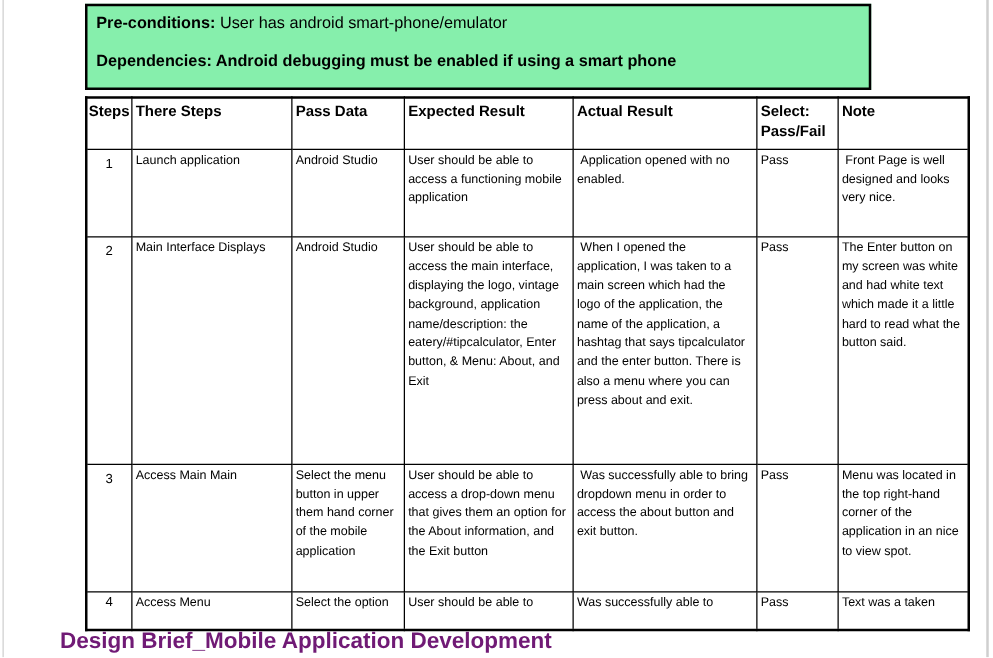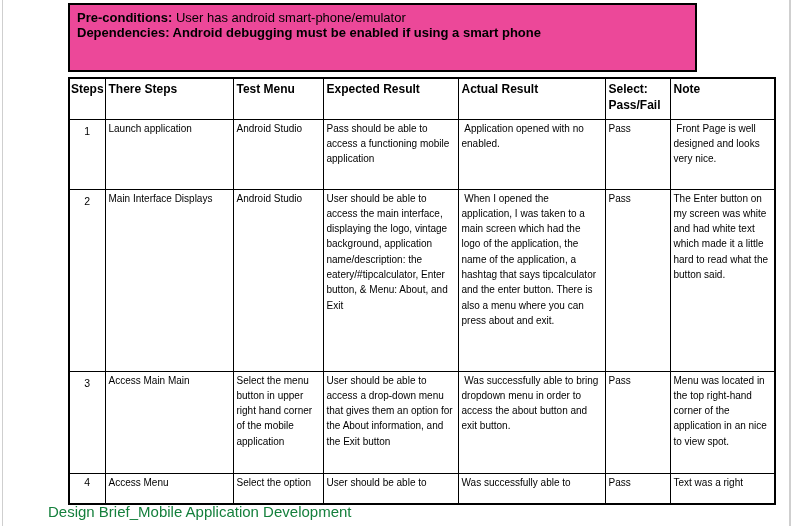--- a/index.html
+++ b/index.html
@@ -26,24 +26,24 @@
   .precond-box {
     position: absolute;
     left: 68px;
     top: 3px;
     width: 629px;
     height: 69px;
     border: 2px solid #000000;
     padding: 5px 7px;
     font-size: 13px;
     line-height: 15px;
-    background: #ec4899;
+    background: #86efac;
   }
   .precond-box p { margin: 0; }
-  .precond-box p.second { font-weight: bold; }
+  .precond-box p.second { margin-top: 16px; font-weight: bold; }
   .bold { font-weight: bold; }
 
   table.testcase {
     position: absolute;
     left: 68px;
     top: 77px;
     width: 706px;
     border-collapse: collapse;
     table-layout: fixed;
     border: 2px solid #000000;
@@ -78,23 +78,24 @@
   tr.hdr    { height: 41px; }
   tr.row-1  { height: 70px; }
   tr.row-2  { height: 182px; }
   tr.row-3  { height: 102px; }
   tr.row-4  { height: 31px; }
 
   .doc-footer {
     position: absolute;
     left: 48px;
     top: 505px;
-    font-size: 15px;
+    font-size: 18px;
     line-height: 14px;
-    color: #15803d;
+    color: #701a75;
+    font-weight: bold;
   }
 </style>
 </head>
 <body>
 
 <div class="page">
   <div class="page-edge left"></div>
   <div class="page-edge right"></div>
 
   <div class="precond-box">
@@ -109,61 +110,61 @@
       <col style="width:90px">
       <col style="width:135px">
       <col style="width:147px">
       <col style="width:65px">
       <col style="width:105px">
     </colgroup>
     <thead>
       <tr class="hdr">
         <th class="col-steps">Steps</th>
         <th>There Steps</th>
-        <th>Test Menu</th>
+        <th>Pass Data</th>
         <th>Expected Result</th>
         <th>Actual Result</th>
         <th>Select: Pass/Fail</th>
         <th>Note</th>
       </tr>
     </thead>
     <tbody>
       <tr class="row-1">
         <td class="step-num">1</td>
         <td>Launch application</td>
         <td>Android Studio</td>
-        <td>Pass should be able to access a functioning mobile application</td>
+        <td>User should be able to access a functioning mobile application</td>
         <td> Application opened with no enabled.</td>
         <td>Pass</td>
         <td> Front Page is well designed and looks very nice.</td>
       </tr>
       <tr class="row-2">
         <td class="step-num">2</td>
         <td>Main Interface Displays</td>
         <td>Android Studio</td>
         <td>User should be able to access the main interface, displaying the logo, vintage background, application name/description: the eatery/#tipcalculator, Enter button, &amp; Menu: About, and Exit</td>
         <td> When I opened the application, I was taken to a main screen which had the logo of the application, the name of the application, a hashtag that says tipcalculator and the enter button. There is also a menu where you can press about and exit.</td>
         <td>Pass</td>
         <td>The Enter button on my screen was white and had white text which made it a little hard to read what the button said.</td>
       </tr>
       <tr class="row-3">
         <td class="step-num">3</td>
         <td>Access Main Main</td>
-        <td>Select the menu button in upper right hand corner of the mobile application</td>
+        <td>Select the menu button in upper them hand corner of the mobile application</td>
         <td>User should be able to access a drop-down menu that gives them an option for the About information, and the Exit button</td>
         <td> Was successfully able to bring dropdown menu in order to access the about button and exit button.</td>
         <td>Pass</td>
         <td>Menu was located in the top right-hand corner of the application in an nice to view spot.</td>
       </tr>
       <tr class="row-4">
         <td class="step-num" style="padding-top:1px">4</td>
         <td>Access Menu</td>
         <td>Select the option</td>
         <td>User should be able to</td>
         <td>Was successfully able to</td>
         <td>Pass</td>
-        <td>Text was a right</td>
+        <td>Text was a taken</td>
       </tr>
     </tbody>
   </table>
 
   <div class="doc-footer">Design Brief_Mobile Application Development</div>
 </div>
 
 </body></html>

